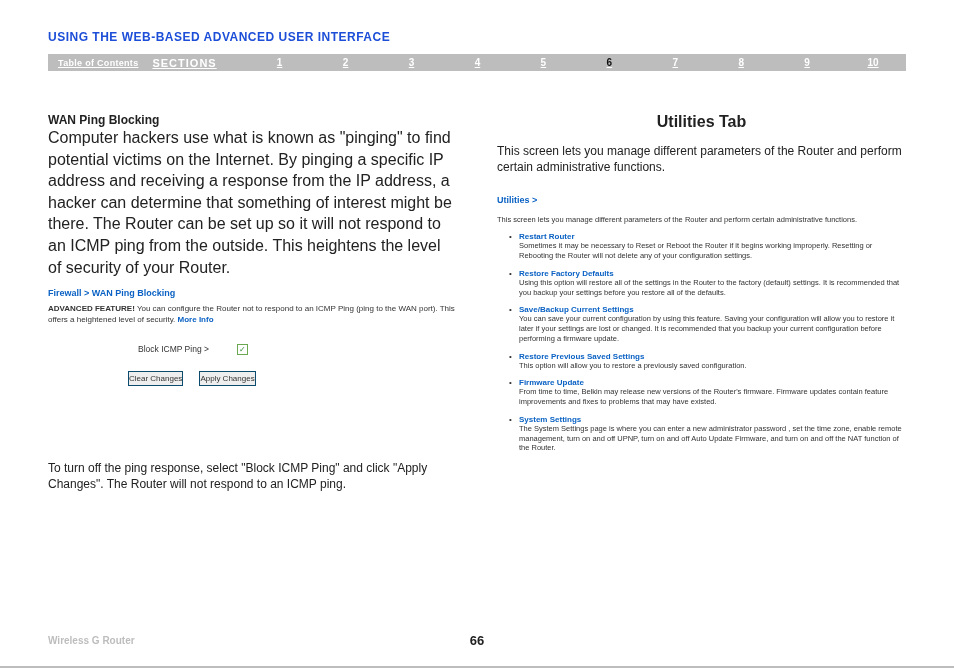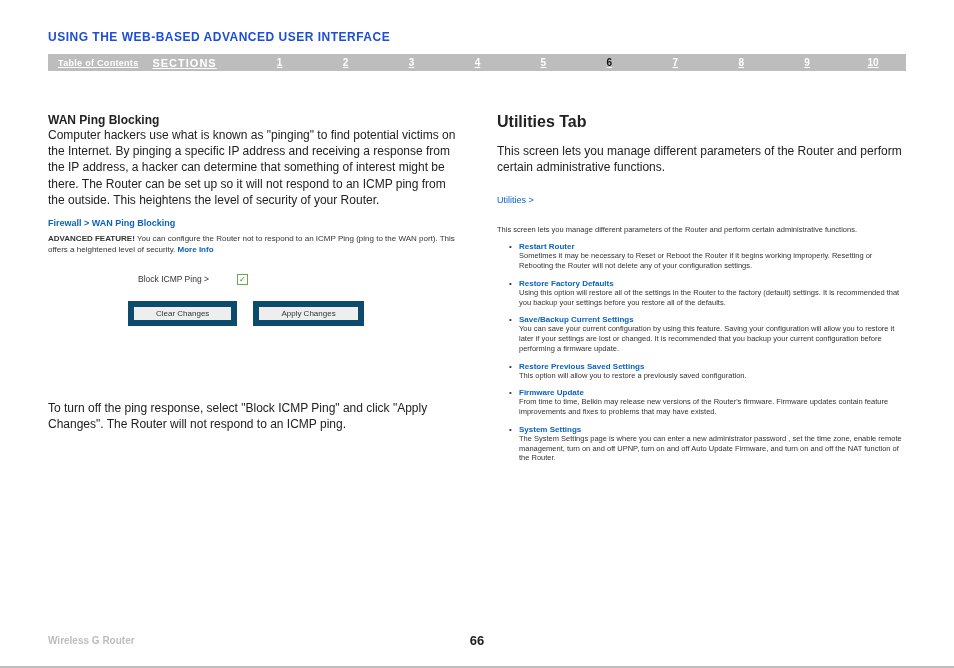--- a/index.html
+++ b/index.html
@@ -56,21 +56,21 @@
   }
   .col {
     flex: 1;
     min-width: 0;
   }
   .left-heading {
     font-size: 12px;
     font-weight: bold;
   }
   .body-text {
-    font-size: 12px;
+    font-size: 16px;
     line-height: 1.35;
   }
   .breadcrumb-link {
     color: #0b62c4;
     font-size: 9px;
     font-weight: bold;
     margin-top: 10px;
     margin-bottom: 6px;
   }
   .adv-feature {
@@ -101,46 +101,47 @@
     background: #fff;
     font-size: 8px;
     color: #2e8b2e;
   }
   .btn-row {
     display: flex;
     gap: 16px;
     margin-left: -10px;
   }
   .mini-btn {
-    border: 6px solid #0c4a6e;
+    border: 1px solid #0c4a6e;
     background: #eee;
     font-size: 8px;
-    padding: 2px 22px;
+    padding: 2px 0;
     color: #333;
   }
   .left-follow {
     font-size: 12px;
     line-height: 1.35;
     margin-top: 74px;
   }
   .right-heading {
     font-size: 16px;
     font-weight: bold;
     margin-bottom: 12px;
+    text-align: center;
   }
   .right-intro {
     font-size: 12px;
     line-height: 1.35;
     margin-bottom: 20px;
   }
   .util-crumb {
     color: #0b62c4;
     font-size: 9px;
-    font-weight: normal;
-    margin-bottom: 20px;
+    font-weight: bold;
+    margin-bottom: 10px;
   }
   .util-desc {
     font-size: 7.5px;
     color: #333;
     margin-bottom: 8px;
   }
   .util-list {
     list-style: none;
     padding-left: 22px;
   }

